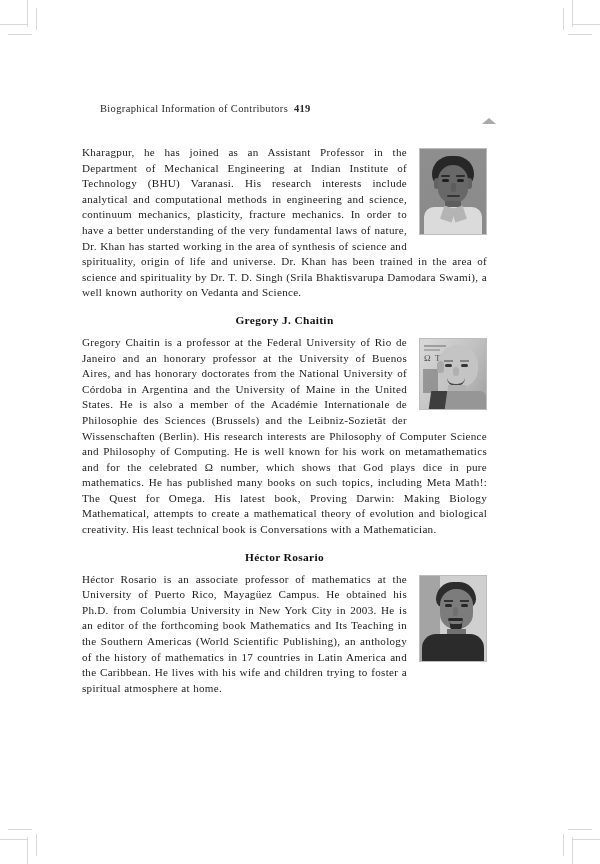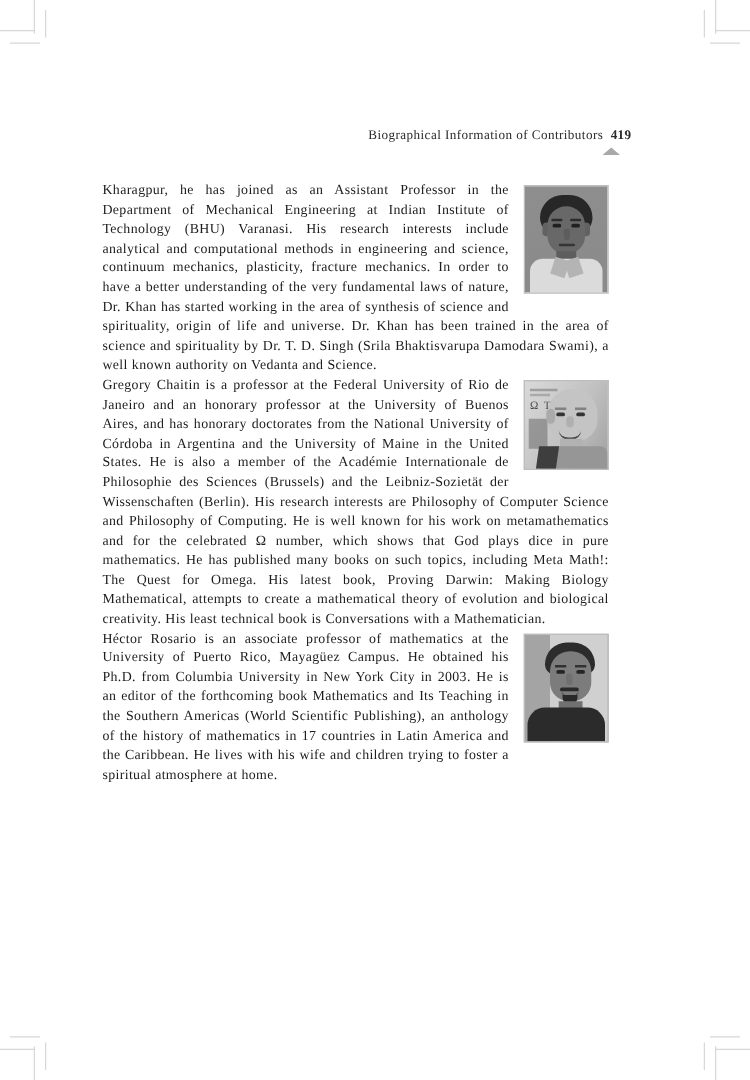--- a/index.html
+++ b/index.html
@@ -45,21 +45,20 @@
   .crop-br .h2 { right: 8px; bottom: 34px; width: 24px; }
   .crop-br .v1 { right: 27px; bottom: 0;  height: 27px; }
   .crop-br .v2 { right: 36px; bottom: 8px; height: 22px; }
 
   
   .running-head {
     position: absolute;
     left: 100px;
     top: 103px;
     width: 405px;
-    text-align: right;
     font-size: 10.5px;
     letter-spacing: 0.35px;
     color: #2b2b2b;
     white-space: nowrap;
   }
   .running-head .folio {
     font-weight: bold;
     margin-left: 6px;
     letter-spacing: 0.2px;
   }
@@ -288,20 +287,21 @@
       <div class="neck"></div>
         <div class="shirt"></div>
       <div class="collar-l"></div>
         <div class="collar-r"></div>
     </div>
     <p class="body">Kharagpur, he has joined as an Assistant Professor in the Department of Mechanical Engineering at Indian Institute of Technology (BHU) Varanasi. His research interests include analytical and computational methods in engineering and science, continuum mechanics, plasticity, fracture mechanics. In order to have a better understanding of the very fundamental laws of nature, Dr. Khan has started working in the area of synthesis of science and spirituality, origin of life and universe. Dr. Khan has been trained in the area of science and spirituality by Dr. T. D. Singh (Srila Bhaktisvarupa Damodara Swami), a well known authority on Vedanta and Science.</p>
     <div class="clear"></div>
   </div>
 
   <div>
+    <h2 class="section-head">Gregory J. Chaitin</h2>
     <div class="photo short p2">
       <div class="backdrop"></div>
       <div class="bk-line1"></div>
         <div class="bk-line2"></div>
       <div class="bk-omega">Ω T</div>
       <div class="bk-block"></div>
       <div class="head"></div>
         <div class="temple-l"></div>
       <div class="brow-l"></div>
         <div class="brow-r"></div>
@@ -311,20 +311,21 @@
         <div class="smile"></div>
       <div class="neck"></div>
         <div class="shirt"></div>
         <div class="jacket"></div>
     </div>
     <p class="body">Gregory Chaitin is a professor at the Federal University of Rio de Janeiro and an honorary professor at the University of Buenos Aires, and has honorary doctorates from the National University of Córdoba in Argentina and the University of Maine in the United States. He is also a member of the Académie Internationale de Philosophie des Sciences (Brussels) and the Leibniz-Sozietät der Wissenschaften (Berlin). His research interests are Philosophy of Computer Science and Philosophy of Computing. He is well known for his work on metamathematics and for the celebrated Ω number, which shows that God plays dice in pure mathematics. He has published many books on such topics, including Meta Math!: The Quest for Omega. His latest book, Proving Darwin: Making Biology Mathematical, attempts to create a mathematical theory of evolution and biological creativity. His least technical book is Conversations with a Mathematician.</p>
     <div class="clear"></div>
   </div>
 
   <div>
+    <h2 class="section-head">Héctor Rosario</h2>
     <div class="photo p3">
       <div class="wall-l"></div>
         <div class="wall-r"></div>
       <div class="hair"></div>
         <div class="face"></div>
       <div class="brow-l"></div>
         <div class="brow-r"></div>
       <div class="eye-l"></div>
         <div class="eye-r"></div>
       <div class="nose"></div>

